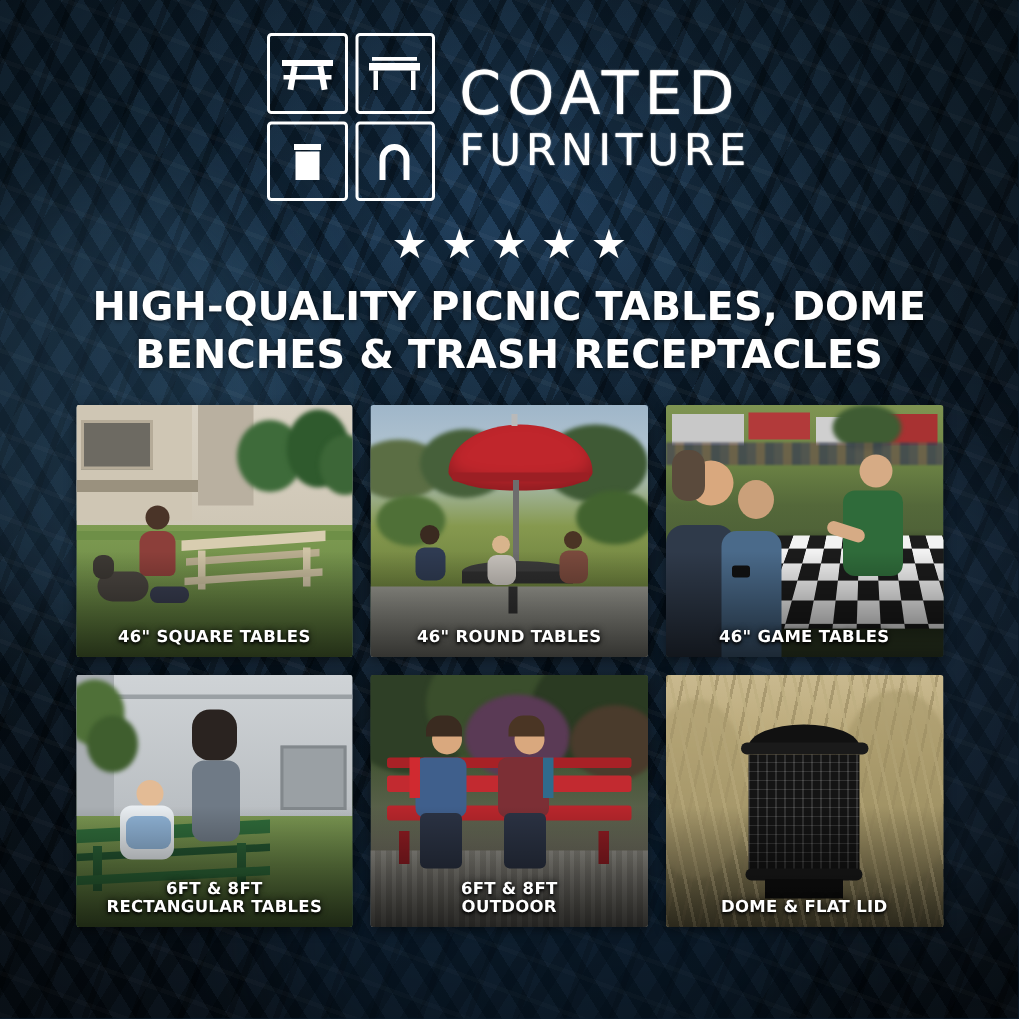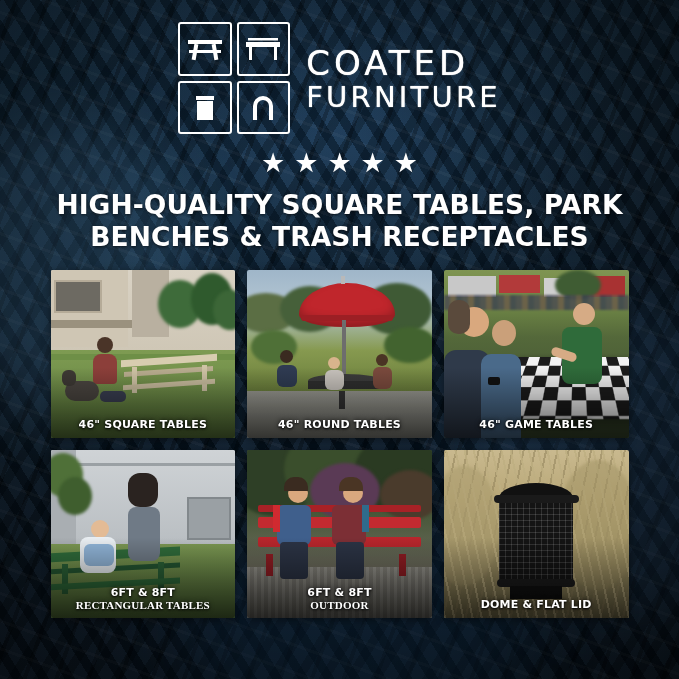--- a/index.html
+++ b/index.html
@@ -70,21 +70,21 @@
   }
   .logo-cell svg { display: block; }
 
   .logo-type {
     display: flex; flex-direction: column;
     gap: 2px;
     padding-top: 2px;
   }
   .logo-word {
     color: #ffffff;
-    font-size: 34px;
+    font-size: 40px;
     line-height: 1.02;
     letter-spacing: 4px;
     font-weight: 400;
     font-family: "DejaVu Sans", sans-serif;
     text-shadow: 0 0 1px #fff;
   }
   .logo-word.w2 { font-size: 30px; letter-spacing: 3.5px; }
   .logo-word.w3 { font-size: 29px; letter-spacing: 3.2px; }
 
   
@@ -130,21 +130,21 @@
     text-align: center;
     color: #ffffff;
     font-family: "DejaVu Sans", sans-serif;
     font-weight: bold;
     font-size: 11px;
     line-height: 1.12;
     letter-spacing: 0.2px;
     text-shadow: 0 1px 2px rgba(0,0,0,0.95), 0 0 5px rgba(0,0,0,0.9);
     padding: 0 4px;
   }
-  .tile .caption .line2 { display: block; font-family: Liberation Serif, serif; }
+  .tile .caption .line2 { display: block; }
   .ground { position:absolute; left:0; right:0; bottom:0; }
   .blurball { position:absolute; border-radius:50%; filter: blur(1.5px); }
 </style>
 </head>
 <body>
 
 <div id="root">
   <div class="mesh"></div>
   <div class="mesh2"></div>
   <div class="glow-blob blob-a"></div>
@@ -192,21 +192,21 @@
 
     <div class="stars">
       <span class="star">★</span>
       <span class="star">★</span>
       <span class="star">★</span>
       <span class="star">★</span>
       <span class="star">★</span>
     </div>
 
     <div class="headline">
-      <div>HIGH-QUALITY SQUARE TABLES, PARK</div>
+      <div>HIGH-QUALITY PICNIC TABLES, DOME</div>
       <div>BENCHES &amp; TRASH RECEPTACLES</div>
     </div>
 
     <div class="grid">
 
       <div class="tile">
         <div class="scene">
           <div style="position:absolute;inset:0;background:linear-gradient(#b9c6d2 0%,#c9d3dc 30%,#8fa26a 50%,#6f8a4a 100%);"></div>
 
           <div style="position:absolute;left:0;top:0;width:100%;height:48%;background:linear-gradient(#d9d2c4,#cfc7b6);"></div>

